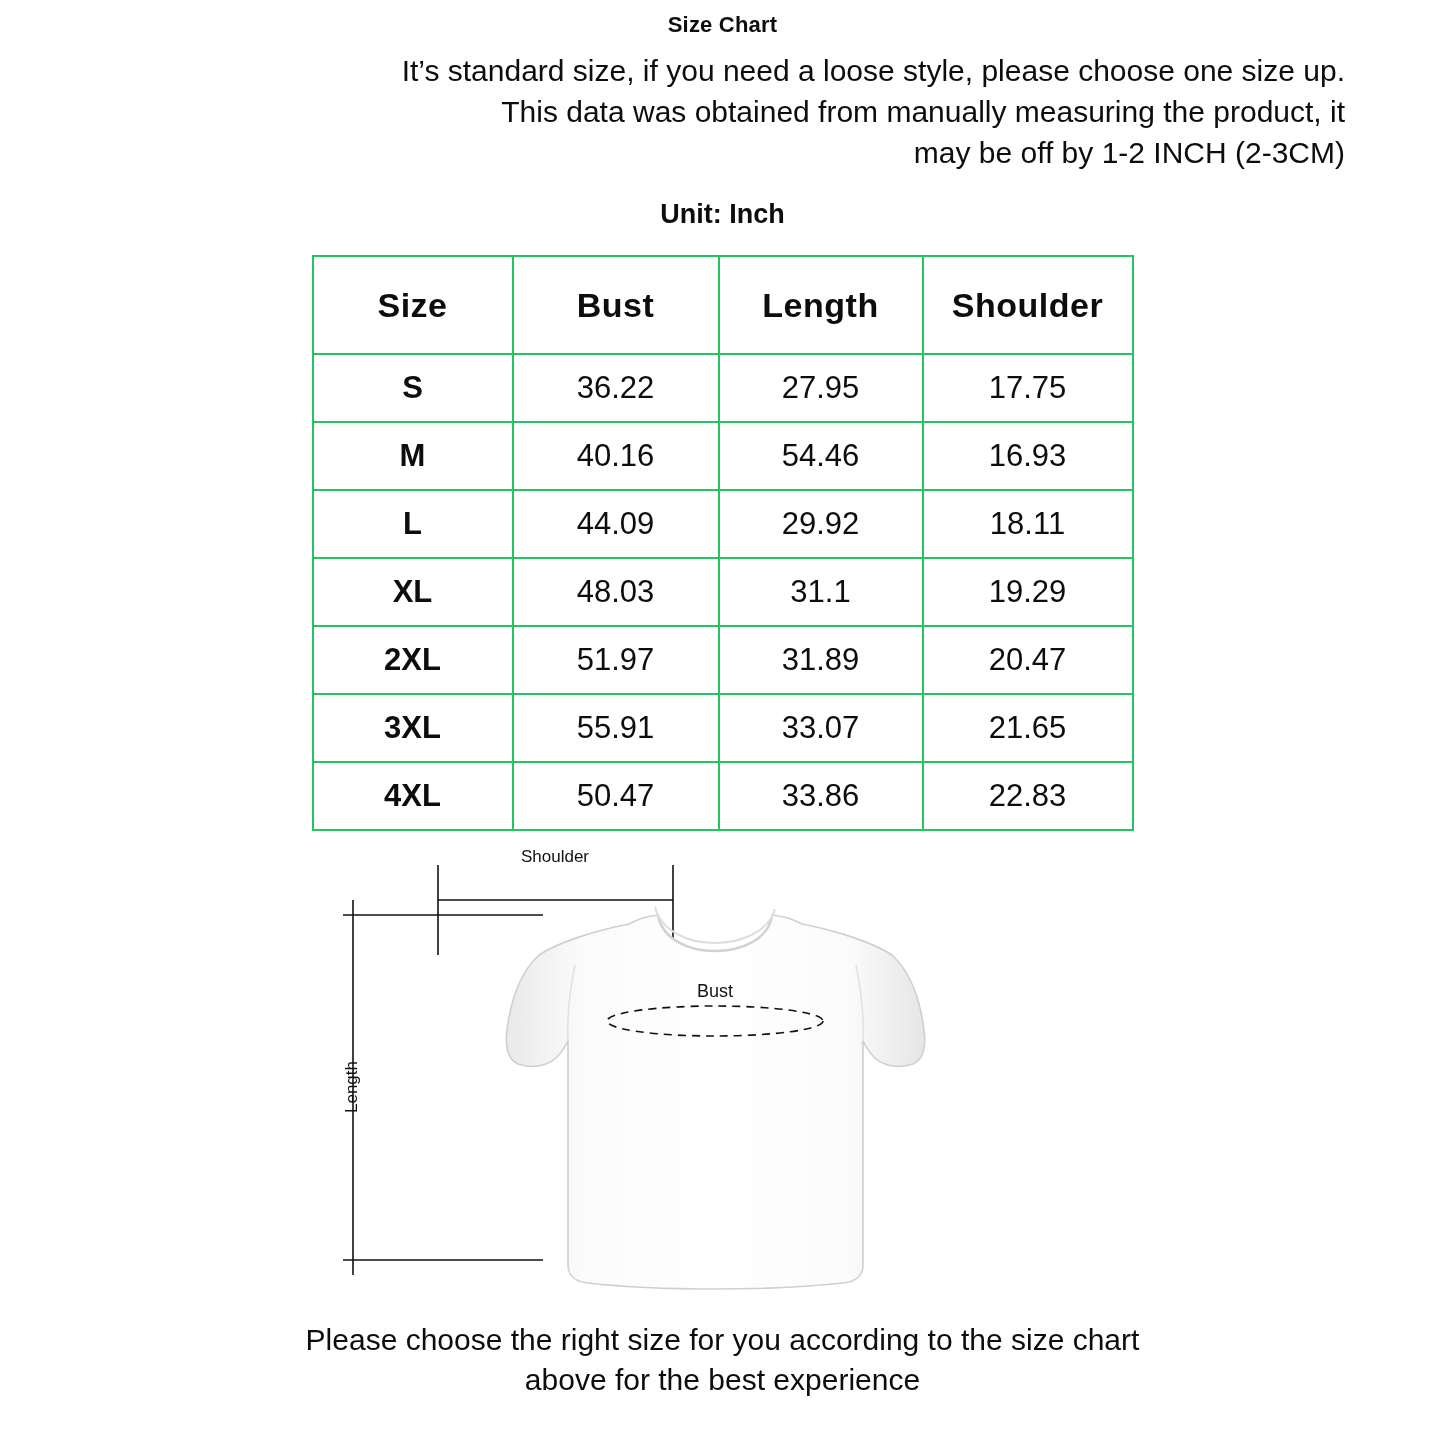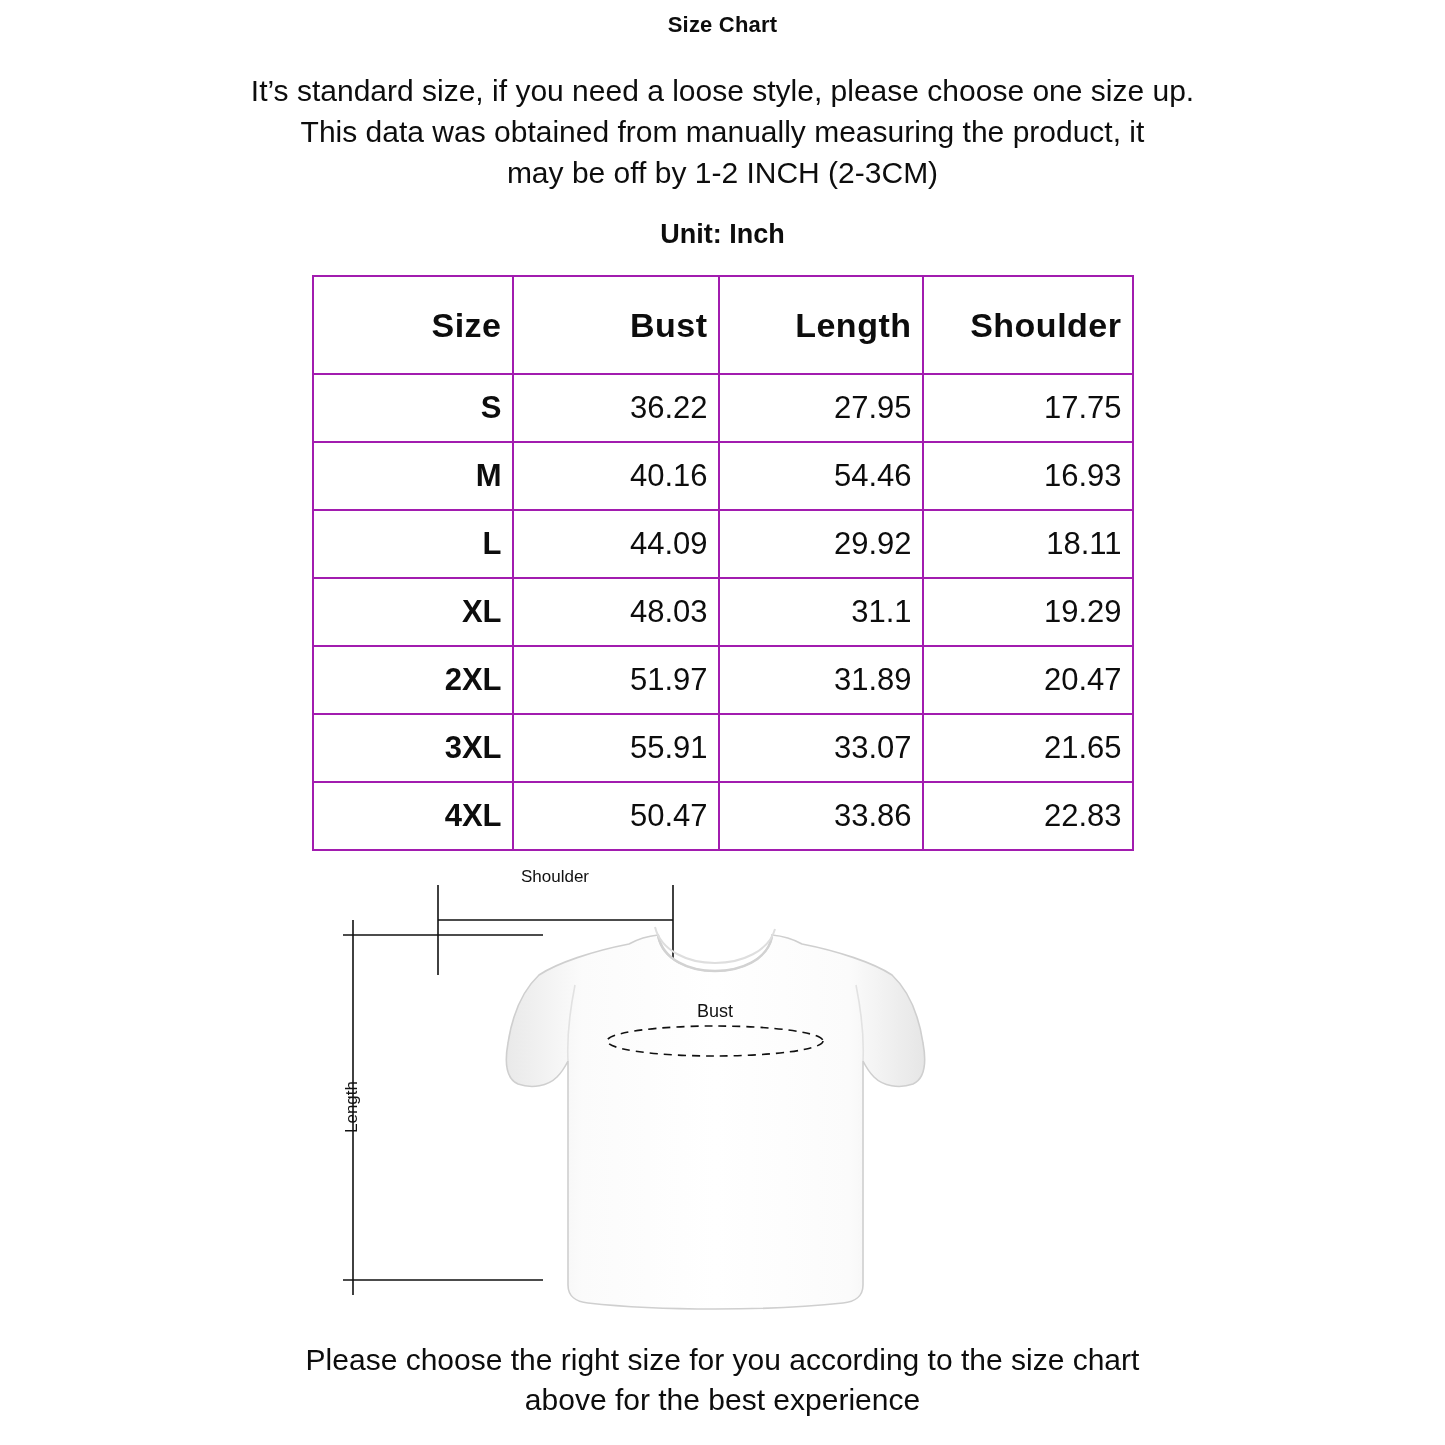--- a/index.html
+++ b/index.html
@@ -23,43 +23,43 @@
     position: relative;
   }
   .title {
     text-align: center;
     font-size: 22px;
     font-weight: bold;
     margin-top: 12px;
     letter-spacing: 0.2px;
   }
   .intro {
-    text-align: center;
+    text-align: right;
     font-size: 30px;
     line-height: 41px;
-    margin-top: 32px;
+    margin-top: 12px;
     padding: 0 100px;
     font-weight: 400;
   }
   .unit {
     text-align: center;
     font-size: 27px;
     font-weight: bold;
     margin-top: 26px;
   }
   table.size-table {
     border-collapse: collapse;
     margin: 25px auto 0 auto;
     width: 820px;
     table-layout: fixed;
   }
   table.size-table td, table.size-table th {
-    border: 2px solid #a21caf;
+    border: 2px solid #22c55e;
     padding: 6px 10px;
-    text-align: right;
+    text-align: center;
     vertical-align: middle;
   }
   table.size-table thead th {
     font-size: 34px;
     font-weight: 900;
     height: 84px;
     letter-spacing: 0.5px;
   }
   table.size-table tbody td {
     font-size: 31px;

